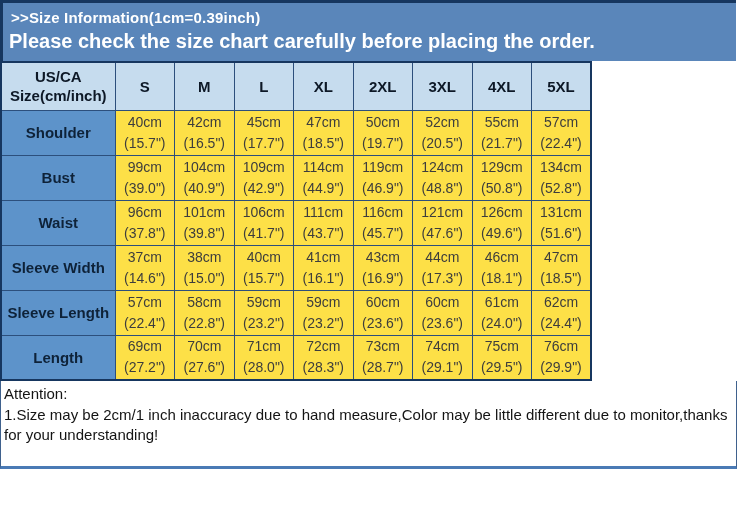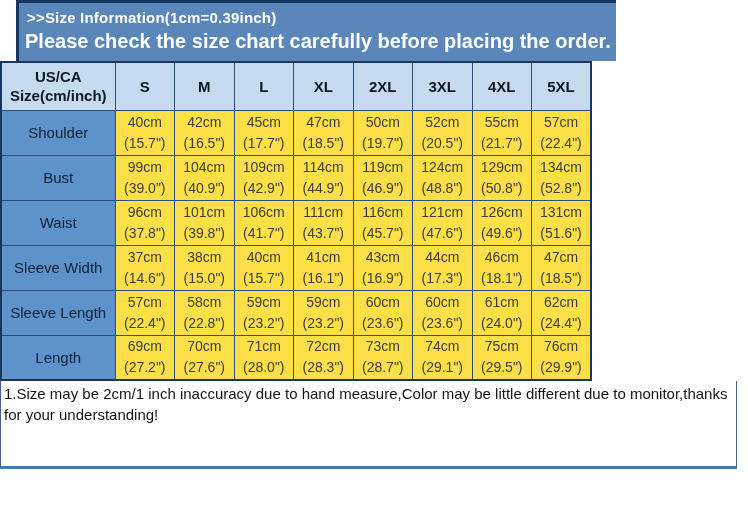--- a/index.html
+++ b/index.html
@@ -22,26 +22,25 @@
     background: #ffffff;
     font-family: "Liberation Sans", sans-serif;
   }
   .page {
     width: 748px;
     height: 516px;
     overflow: hidden;
     background: #ffffff;
   }
   .banner {
-    width: 600px;
+    width: 736px;
     background: var(--banner-bg);
     border-top: 3px solid var(--dark-border);
     border-left: 3px solid var(--dark-border);
     color: var(--banner-text);
-    margin-left: 16px;
   }
   .banner-line1 {
     font-size: 15px;
     font-weight: 700;
     padding: 6px 0 1px 8px;
     letter-spacing: 0.2px;
   }
   .banner-line2 {
     font-size: 20px;
     font-weight: 700;
@@ -72,21 +71,21 @@
     background: var(--header-bg);
     height: 23px;
     font-size: 15px;
     font-weight: 700;
     color: var(--header-text);
   }
   tr.meas-row { height: 45px; }
   tr.meas-row th {
     background: var(--label-bg);
     font-size: 15px;
-    font-weight: 400;
+    font-weight: 700;
     color: var(--label-text);
   }
   tr.meas-row td {
     background: #fde047;
     font-size: 14px;
     color: var(--cell-text);
     line-height: 1.5;
   }
   .attention {
     width: 737px;
@@ -344,16 +343,17 @@
           </td>
           <td>
             <div class="cm-line">76cm</div>
             <div class="inch-line">(29.9")</div>
           </td>
         </tr>
       </tbody>
   </table>
 
   <div class="attention">
+    <div>Attention:</div>
     <div>1.Size may be 2cm/1 inch inaccuracy due to hand measure,Color may be little different due to monitor,thanks for your understanding!</div>
   </div>
 
 </div>
 
 </body></html>

